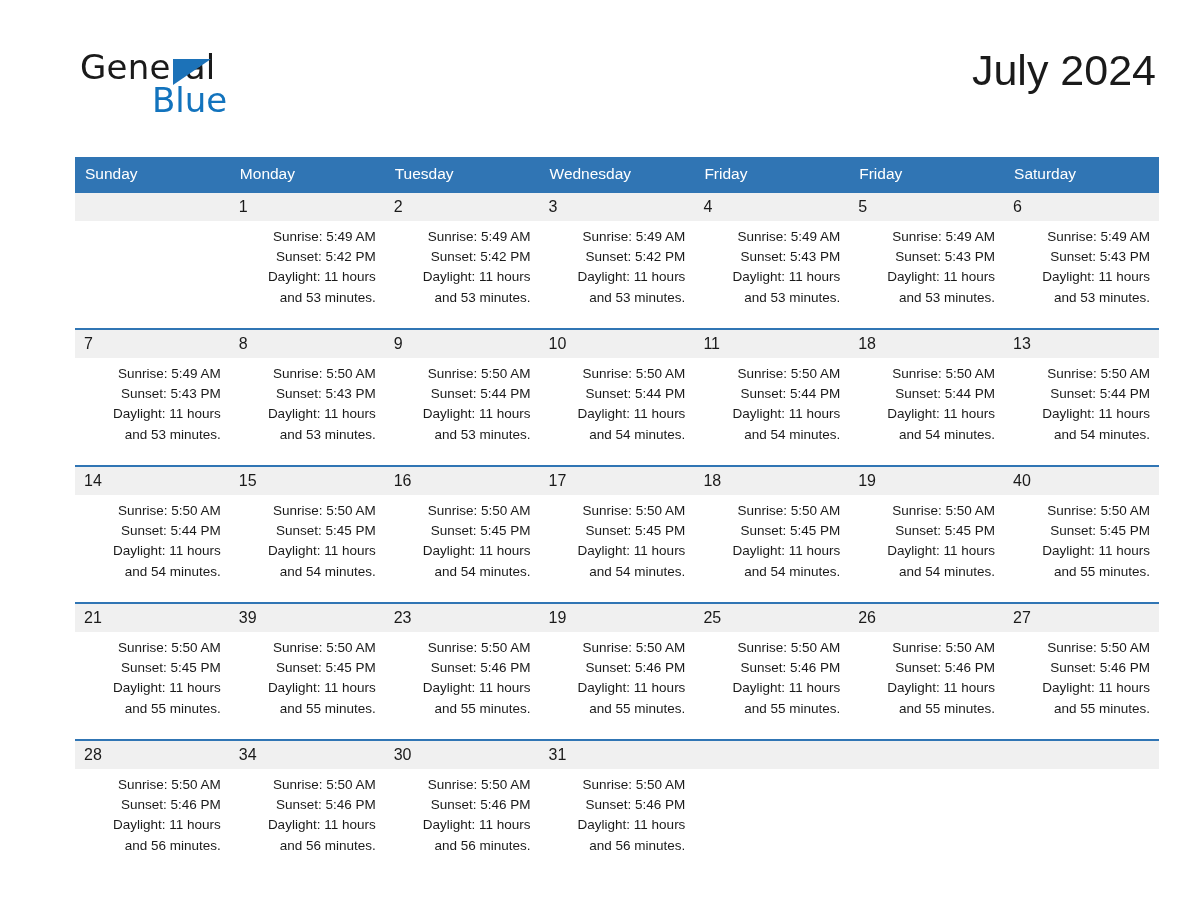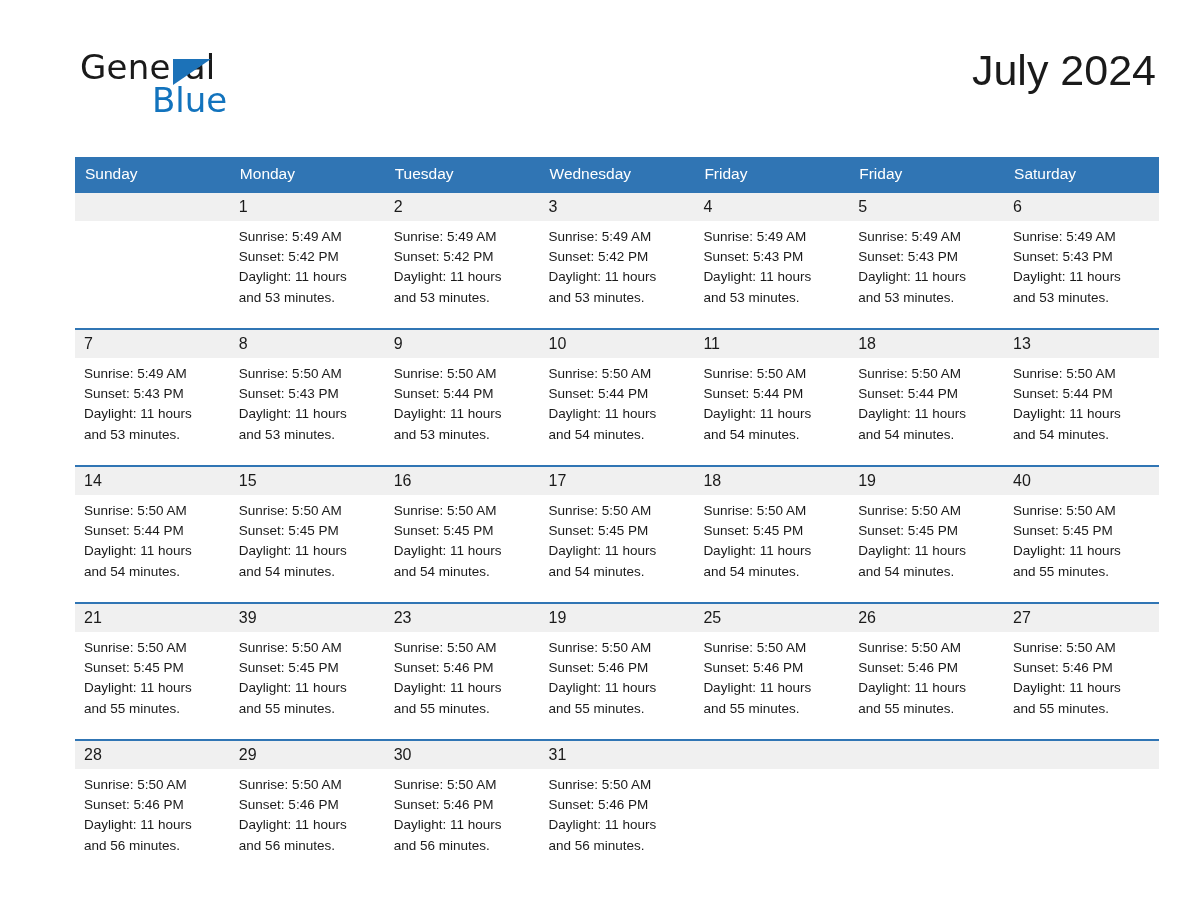--- a/index.html
+++ b/index.html
@@ -135,20 +135,21 @@
   }
   td.empty .daynum {
     background: #f0f0f0;
     color: transparent;
   }
   .info {
     padding: 6px 9px 0 9px;
     font-size: 13.5px;
     line-height: 20.2px;
     color: #1a1a1a;
+    text-align: right;
   }
   .info div { white-space: nowrap; }
 </style>
 </head>
 <body>
 
 <div class="page">
 
   <div class="top-area">
 
@@ -501,21 +502,21 @@
                 <div class="info">
                   <div>Sunrise: 5:50 AM</div>
                   <div>Sunset: 5:46 PM</div>
                   <div>Daylight: 11 hours</div>
                   <div>and 56 minutes.</div>
                 </div>
               </div>
             </td>
             <td>
               <div class="cell-inner">
-                <div class="daynum">29</div>
+                <div class="daynum">34</div>
                 <div class="info">
                   <div>Sunrise: 5:50 AM</div>
                   <div>Sunset: 5:46 PM</div>
                   <div>Daylight: 11 hours</div>
                   <div>and 56 minutes.</div>
                 </div>
               </div>
             </td>
             <td>
               <div class="cell-inner">

